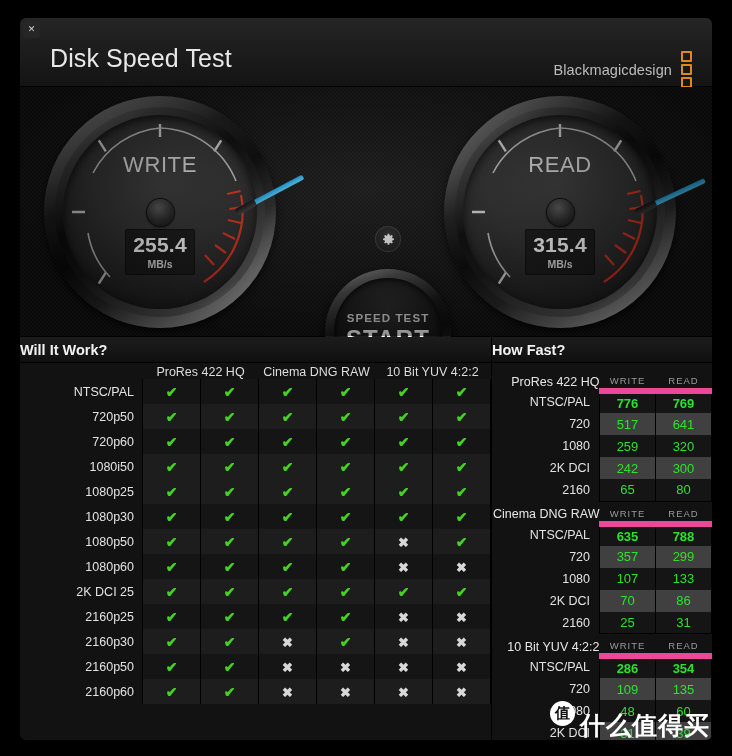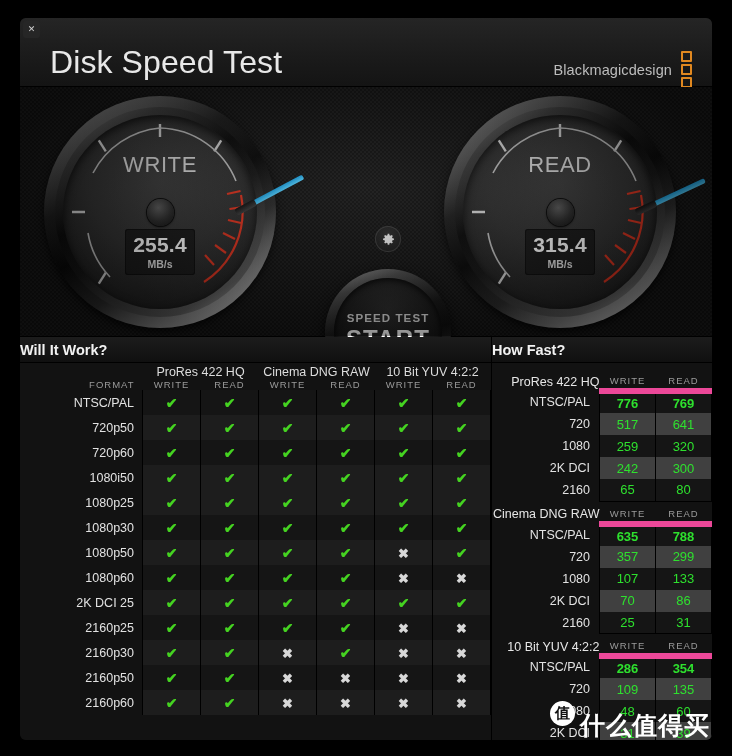--- a/index.html
+++ b/index.html
@@ -30,21 +30,21 @@
     position: absolute; left: 3px; top: 3px;
     width: 17px; height: 17px;
     background: #262626;
     border-radius: 3px;
     color: #cfcfcf;
     font-size: 9px; line-height: 17px; text-align: center;
     font-family: "DejaVu Sans", sans-serif;
   }
   .app-title {
     position: absolute; left: 30px; top: 26px;
-    font-size: 32px; color: #e8e8e8;
+    font-size: 25px; color: #e8e8e8;
     letter-spacing: 0.1px;
     font-weight: 400;
   }
   .brand {
     position: absolute; right: 20px; top: 33px;
     display: flex; align-items: center; gap: 9px;
   }
   .brand-text { font-size: 14.5px; color: #bdbdbd; letter-spacing:.1px;}
   .brand-marks { display:flex; flex-direction:column; gap:2px; }
   .brand-marks i {
@@ -350,29 +350,20 @@
     <div class="panel-left">
       <div class="panel-head">Will It Work?</div>
       <table class="wiw">
         <thead>
           <tr>
             <th></th>
             <th class="grp-th" colspan="2">ProRes 422 HQ</th>
             <th class="grp-th" colspan="2">Cinema DNG RAW</th>
             <th class="grp-th" colspan="2">10 Bit YUV 4:2:2</th>
           </tr>
-          <tr id="wiw-subhead">
-              <th class="sub-th fmt">FORMAT</th>
-              <th class="sub-th">WRITE</th>
-              <th class="sub-th">READ</th>
-              <th class="sub-th">WRITE</th>
-              <th class="sub-th">READ</th>
-              <th class="sub-th">WRITE</th>
-              <th class="sub-th">READ</th>
-            </tr>
         </thead>
         <tbody id="wiw-body">
             <tr class="r-odd">
               <td class="fmt">NTSC/PAL</td>
               <td class="cell"><span class="ok">✔</span></td>
               <td class="cell"><span class="ok">✔</span></td>
               <td class="cell"><span class="ok">✔</span></td>
               <td class="cell"><span class="ok">✔</span></td>
               <td class="cell"><span class="ok">✔</span></td>
               <td class="cell lastcol"><span class="ok">✔</span></td>

